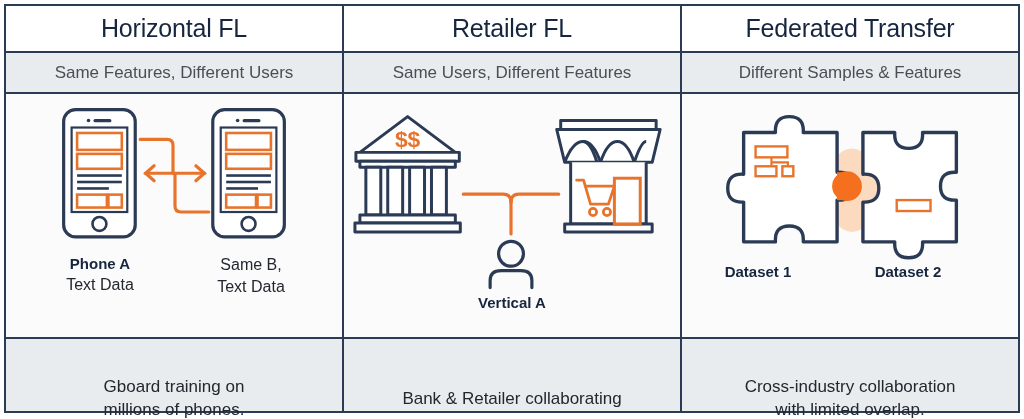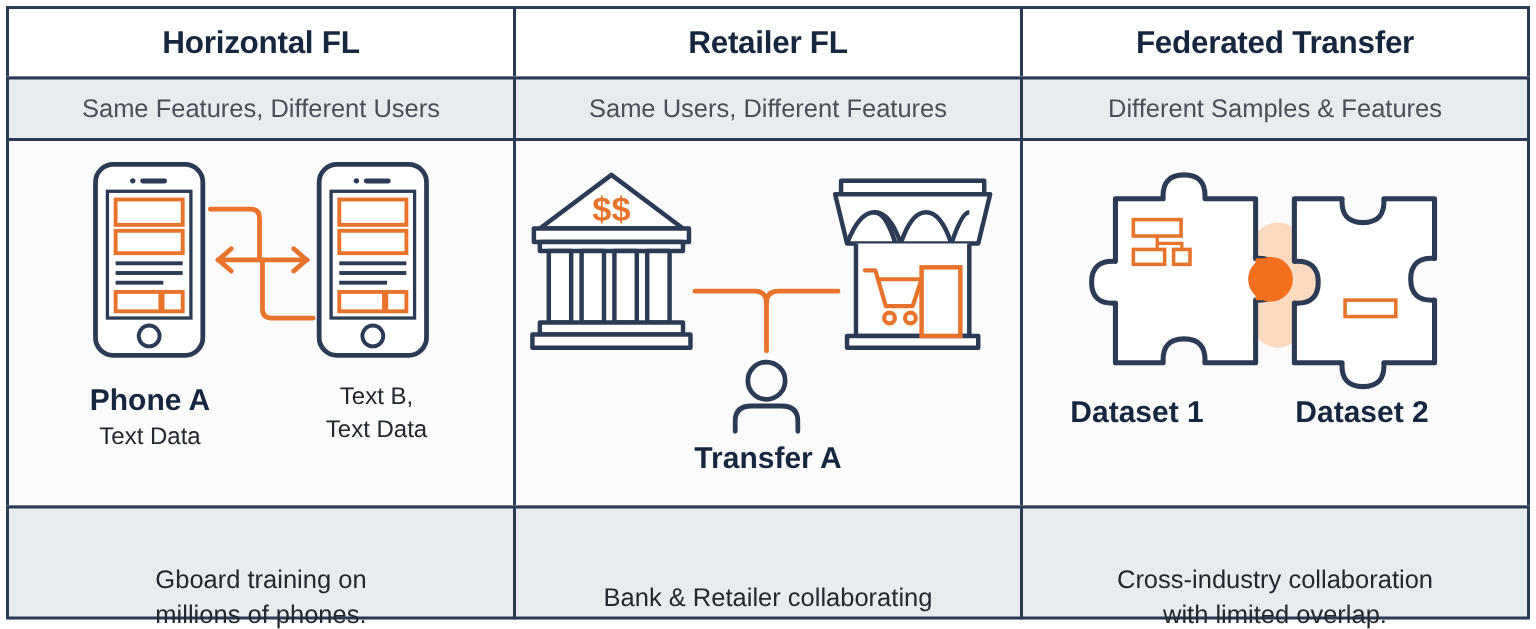--- a/index.html
+++ b/index.html
@@ -28,36 +28,36 @@
     justify-content:center;
     text-align:center;
     position:relative;
   }
   .r-title{background:#ffffff;}
   .r-sub{background:#e9ecef;align-items:center;}
   .r-art{background:#fbfbfc;}
   .r-cap{background:#e9ecef;}
 
   .title-txt{
-    font-size:21px;font-weight:bold;color:#17263f;
+    font-size:25px;font-weight:normal;color:#17263f;
     letter-spacing:-0.2px;
   }
   .sub-txt{
     font-size:17px;color:#4a4f57;
   }
   .cap-txt{
     font-size:17px;color:#23272e;line-height:1.35;margin-top:48px;
   }
 
   
   .panel{width:100%;height:100%;position:relative;}
   .art-svg{position:absolute;left:0;top:0;width:100%;height:100%;}
 
   .lbl-group{position:absolute;text-align:center;width:140px;}
-  .lbl-b{font-size:20px;font-weight:bold;color:#17263f;display:block;line-height:1.35;}
+  .lbl-b{font-size:15px;font-weight:bold;color:#17263f;display:block;line-height:1.35;}
   .lbl-n{font-size:16px;color:#23272e;display:block;line-height:1.35;}
 </style>
 </head>
 <body>
 
 <div class="chart">
 
   <div class="cell r-title">
     <span class="title-txt">Horizontal FL</span>
   </div>
@@ -128,21 +128,21 @@
           <path d="M149 71.5 L140.5 79 L149 86.5"></path>
           <path d="M191 71.5 L199.5 79 L191 86.5"></path>
         </g>
       </svg>
 
       <div class="lbl-group" style="left:24px;top:160px;">
         <span class="lbl-b">Phone A</span>
         <span class="lbl-n">Text Data</span>
       </div>
       <div class="lbl-group" style="left:175px;top:160px;">
-        <span class="lbl-n">Text B,</span>
+        <span class="lbl-n">Same B,</span>
         <span class="lbl-n">Text Data</span>
       </div>
     </div>
   </div>
 
   <div class="cell r-art">
     <div class="panel">
       <svg class="art-svg" viewBox="0 0 338 243" preserveAspectRatio="xMidYMid meet">
 
         <g fill="#ffffff" stroke="#2b3a55" stroke-width="3" stroke-linejoin="round">
@@ -191,21 +191,21 @@
           <path d="M168 106 L168 140"></path>
         </g>
 
         <g fill="none" stroke="#2b3a55" stroke-width="3.2" stroke-linecap="round" stroke-linejoin="round">
           <circle cx="168" cy="160" r="12.5"></circle>
           <path d="M147 194 L147 187 Q147 177 158 177 L178 177 Q189 177 189 187 L189 194"></path>
         </g>
       </svg>
 
       <div class="lbl-group" style="left:calc(50% - 70px);top:199px;">
-        <span class="lbl-b">Transfer A</span>
+        <span class="lbl-b">Vertical A</span>
       </div>
     </div>
   </div>
 
   <div class="cell r-art">
     <div class="panel">
       <svg class="art-svg" viewBox="0 0 338 243" preserveAspectRatio="xMidYMid meet">
 
         <ellipse cx="171" cy="96" rx="26" ry="42" fill="#fbd4b4" opacity="0.85"></ellipse>
 

